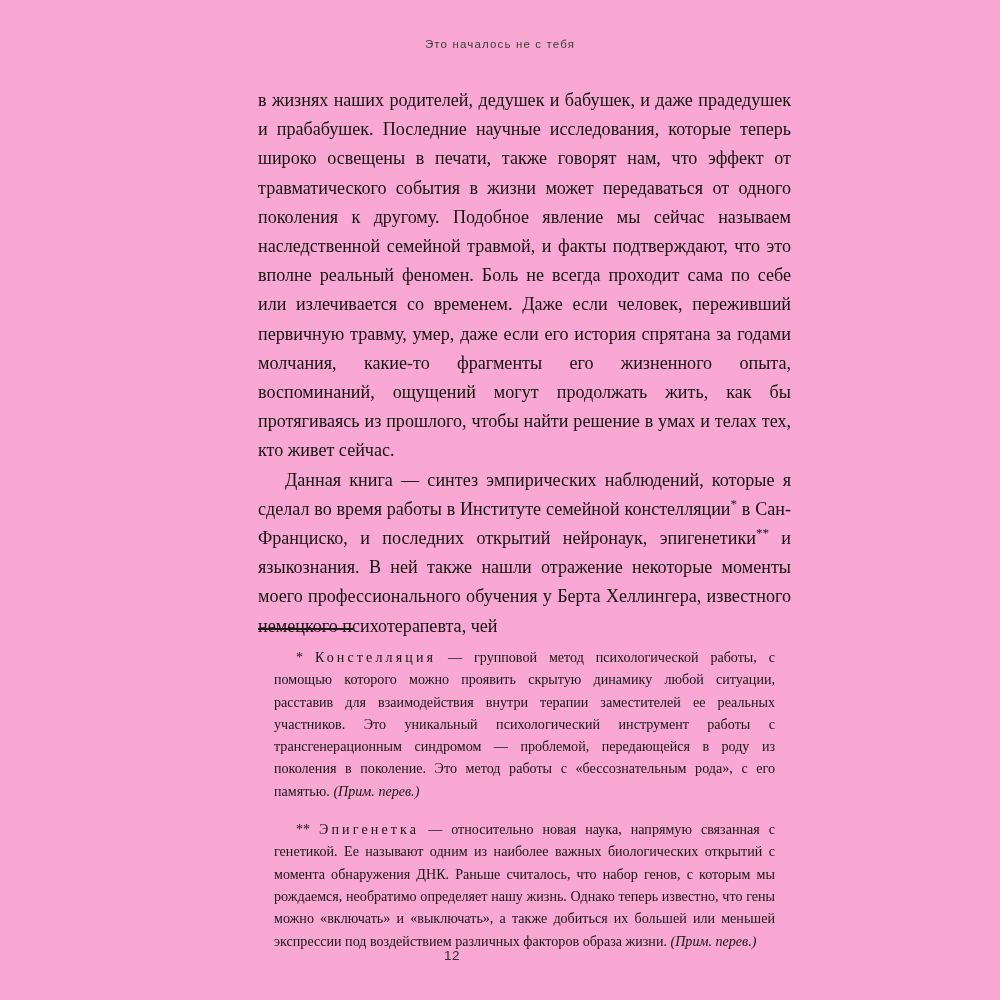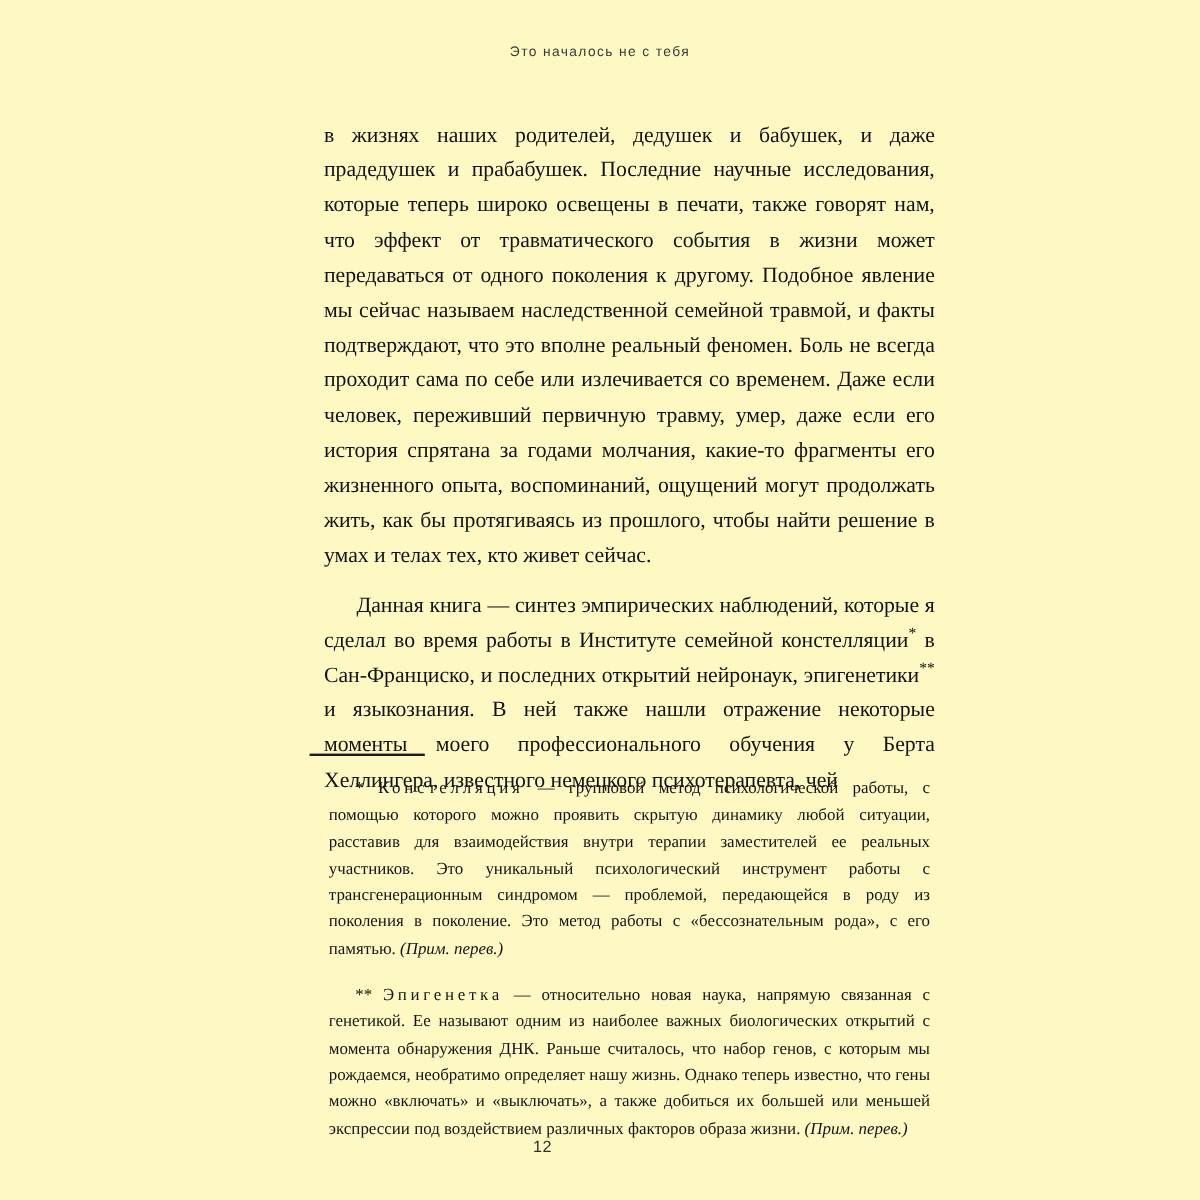--- a/index.html
+++ b/index.html
@@ -13,21 +13,21 @@
     position: relative;
     overflow: hidden;
     font-family: "Liberation Serif", "DejaVu Serif", serif;
     color: #1a1a1a;
     -webkit-font-smoothing: antialiased;
   }
 
   .page {
     position: absolute;
     inset: 0;
-    background: #fef9c3;
+    background: #f9a8d4;
   }
 
   
   .running-header {
     position: absolute;
     top: 38px;
     left: 0;
     width: 1000px;
     text-align: center;
     font-family: "Liberation Sans", "DejaVu Sans", sans-serif;
@@ -39,21 +39,21 @@
 
   
   .text-column {
     position: absolute;
     left: 258px;
     top: 86px;
     width: 533px;
   }
 
   .body-par {
-    margin: 12px;
+    margin: 0;
     font-size: 18.1px;
     line-height: 29.2px;
     text-align: justify;
     text-justify: inter-word;
     color: #121212;
     hyphens: manual;
   }
   .body-par.indented {
     text-indent: 27px;
   }

